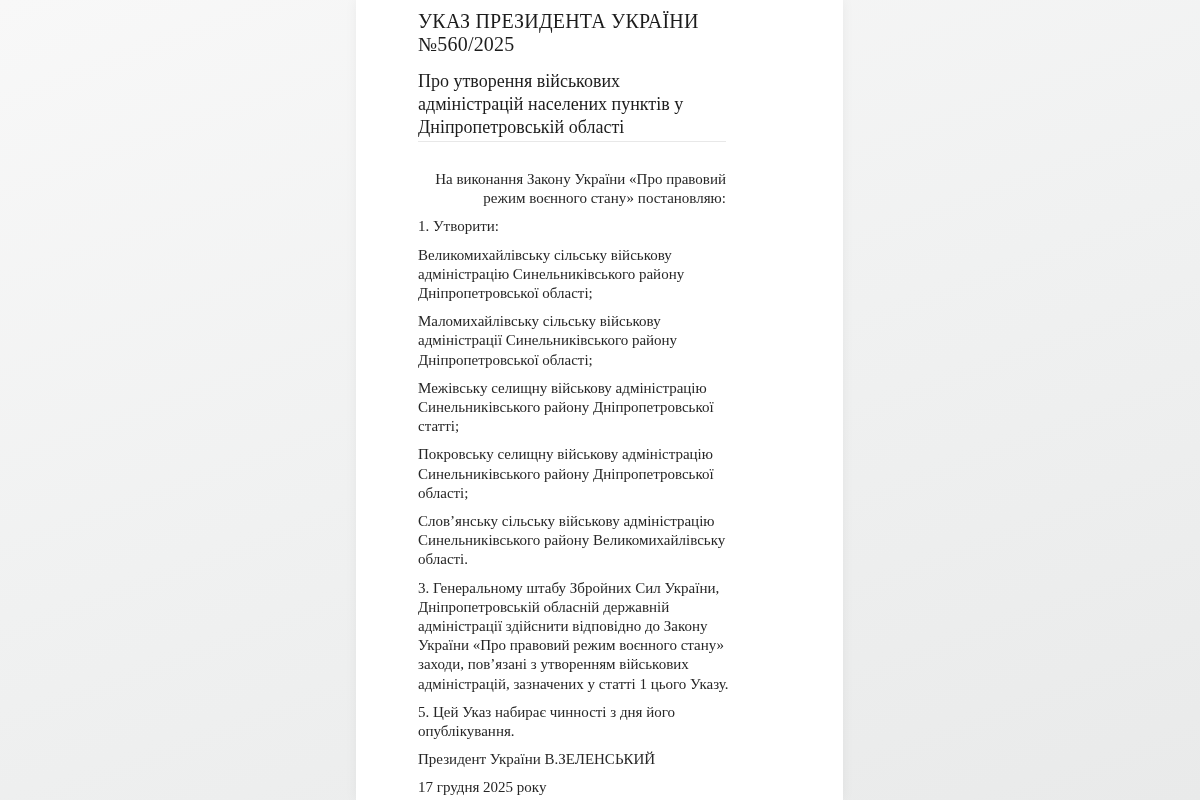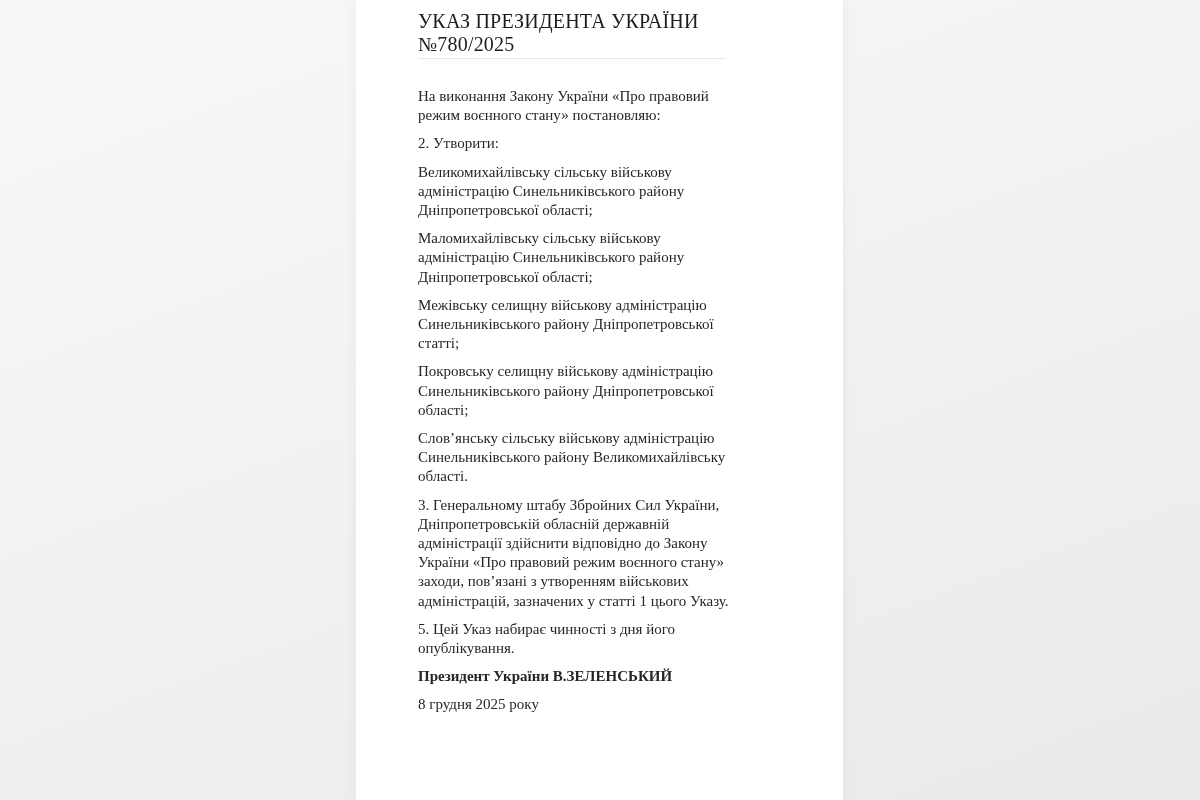--- a/index.html
+++ b/index.html
@@ -46,56 +46,59 @@
     margin: 2px 0 0 0;
     width: 308px;
   }
   p {
     margin: 0 0 9px 0;
     font-size: 15px;
     line-height: 19.2px;
     color: #262626;
     white-space: pre;
   }
-  p.preamble { margin-top: 28px; }
+  p.preamble { margin-top: 28px; text-align: right; }
   strong { font-weight: 400; }
-  p.signature { font-weight: 700; }
+  p.signature { font-weight: 400; }
 </style>
 </head>
 <body>
 
 <div class="bg">
   <div class="sheet">
     <div class="content">
       <h1 class="title">УКАЗ ПРЕЗИДЕНТА УКРАЇНИ
-№780/2025</h1>
+№560/2025</h1>
+      <h2 class="subtitle">Про утворення військових
+адміністрацій населених пунктів у
+Дніпропетровській області</h2>
       <hr class="divider">
       <p class="preamble"><span>На виконання Закону України «Про правовий
 режим воєнного стану» </span><strong>постановляю</strong><span>:</span></p>
-      <p>2. Утворити:</p>
+      <p>1. Утворити:</p>
       <p>Великомихайлівську сільську військову
 адміністрацію Синельниківського району
 Дніпропетровської області;</p>
       <p>Маломихайлівську сільську військову
-адміністрацію Синельниківського району
+адміністрації Синельниківського району
 Дніпропетровської області;</p>
       <p>Межівську селищну військову адміністрацію
 Синельниківського району Дніпропетровської
 статті;</p>
       <p>Покровську селищну військову адміністрацію
 Синельниківського району Дніпропетровської
 області;</p>
       <p>Слов’янську сільську військову адміністрацію
 Синельниківського району Великомихайлівську
 області.</p>
       <p>3. Генеральному штабу Збройних Сил України,
 Дніпропетровській обласній державній
 адміністрації здійснити відповідно до Закону
 України «Про правовий режим воєнного стану»
 заходи, пов’язані з утворенням військових
 адміністрацій, зазначених у статті 1 цього Указу.</p>
       <p>5. Цей Указ набирає чинності з дня його
 опублікування.</p>
       <p class="signature">Президент України В.ЗЕЛЕНСЬКИЙ</p>
-      <p class="date">8 грудня 2025 року</p>
+      <p class="date">17 грудня 2025 року</p>
     </div>
   </div>
 </div>
 
 </body></html>

